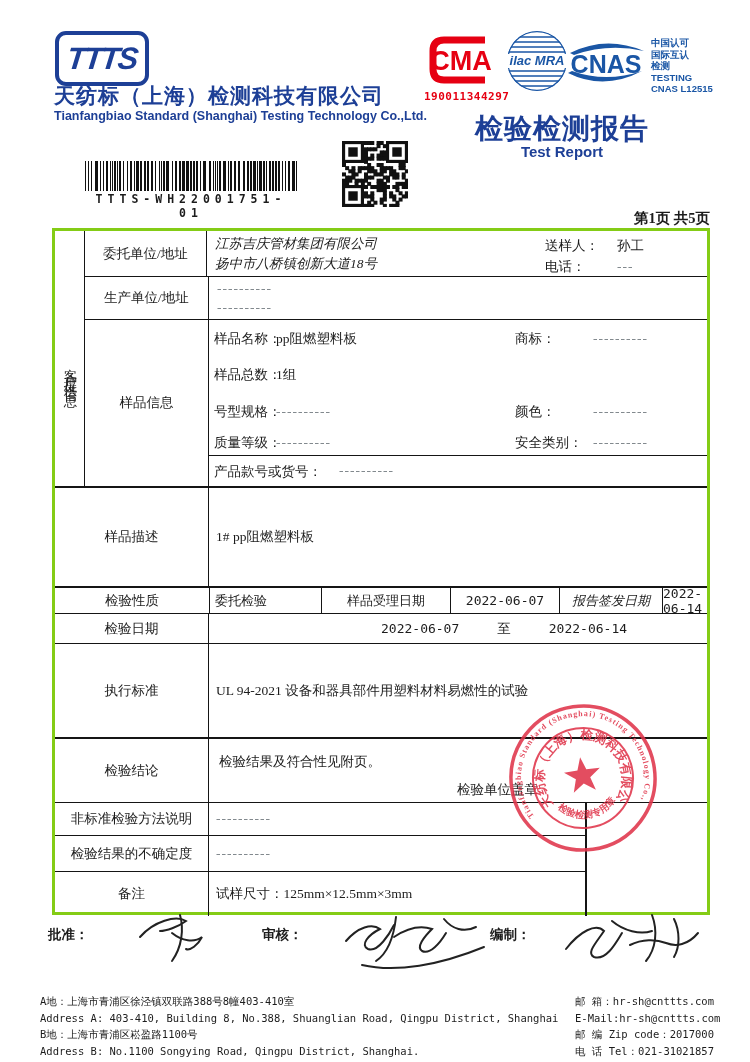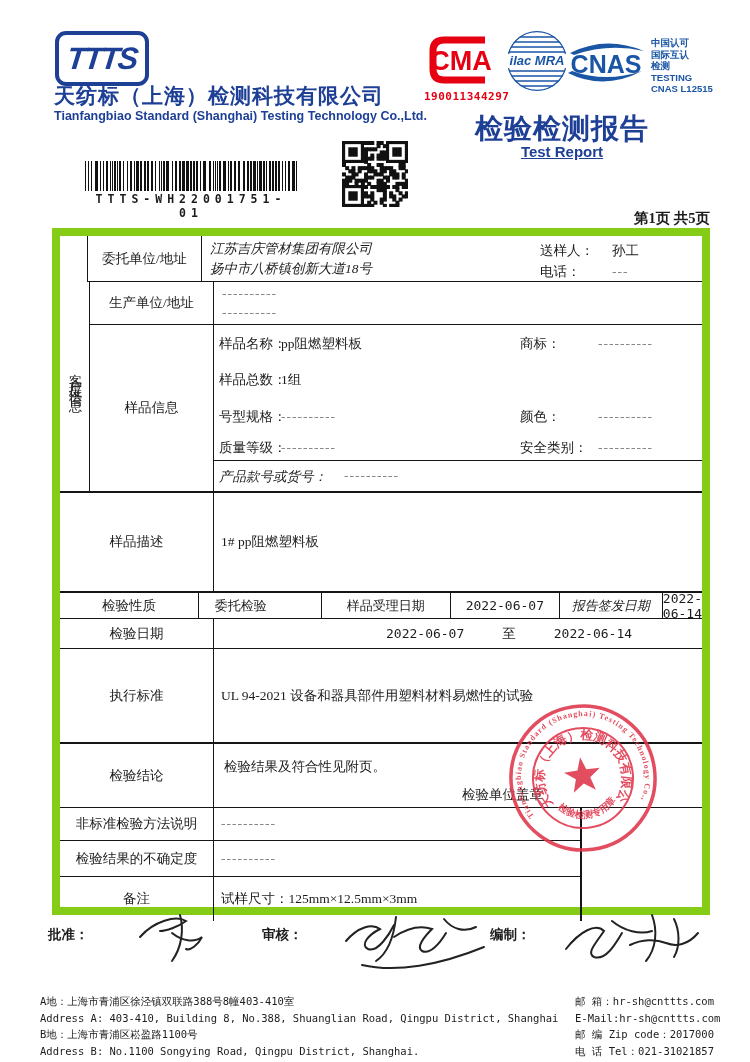--- a/index.html
+++ b/index.html
@@ -23,25 +23,25 @@
   #qr{left:342px;top:141px;width:66px;height:66px;}
   #cma{left:427px;top:33px;}
   #cma-number{left:424px;top:90px;width:78px;text-align:center;font-size:11px;font-weight:bold;color:#e60012;letter-spacing:.5px;}
   #ilac{left:504px;top:28px;}
   #cnas{left:564px;top:40px;}
   #cnas-text{left:651px;top:37px;font-family:"Liberation Sans",sans-serif;font-weight:bold;
              font-size:9.5px;line-height:11.5px;color:#1a56a5;}
   #report-title-cn{left:462px;top:110px;width:200px;text-align:center;font-size:28px;font-weight:bold;
                    color:#1d3f96;letter-spacing:1px;font-family:"Liberation Serif",serif;}
   #report-title-en{left:462px;top:143px;width:200px;text-align:center;font-size:15px;font-weight:bold;
-                   color:#1d3f96;font-family:"Liberation Sans",sans-serif;text-decoration:underline;}
+                   color:#1d3f96;font-family:"Liberation Sans",sans-serif;}
   #page-number{left:480px;top:209px;width:230px;text-align:right;font-size:14.5px;font-weight:bold;}
 
   
-  #doc-table{left:52px;top:228px;width:658px;height:687px;border:8px solid #84cc16;box-sizing:border-box;background:#fff;}
+  #doc-table{left:52px;top:228px;width:658px;height:687px;border:3px solid #84cc16;box-sizing:border-box;background:#fff;}
   .trow{display:flex;box-sizing:border-box;}
   .trow>div{box-sizing:border-box;}
   .band-cell{width:30px;border-right:1px solid #151515;}
   .lbl{width:124px;border-right:1px solid #151515;display:flex;align-items:center;justify-content:center;
        text-align:center;font-size:13.5px;}
   .lblwide{width:154px;border-right:1px solid #151515;display:flex;align-items:center;justify-content:center;
        text-align:center;font-size:13.5px;}
   .cnt{flex:1;position:relative;font-size:13.5px;}
   .bb1>div{border-bottom:1px solid #151515;}
   .bb2>div{border-bottom:2px solid #151515;}
@@ -53,26 +53,26 @@
   .consignor{display:flex;}
   .c-left{padding:3px 0 0 8px;line-height:20px;width:330px;font-style:italic;}
   .c-right{display:grid;grid-template-columns:72px 90px;padding-top:4px;line-height:21px;}
   .dashes{color:#7d8489;letter-spacing:1px;}
   .manu{padding:2px 0 0 8px;line-height:19px;}
   .fieldrow{position:relative;}
   .f1{height:37px;} .f2{height:36px;} .f3{height:37px;} .f4{height:25px;}
   .fieldrow span{position:absolute;top:50%;transform:translateY(-50%);white-space:nowrap;}
   .fl{left:5px;} .fv{left:67px;} .fl2{left:306px;} .fv2{left:384px;}
   .stylerow{height:32px;border-top:1px solid #151515;position:relative;}
-  .stylerow span{position:absolute;top:7px;white-space:nowrap;font-style:italic;}
+  .stylerow span{position:absolute;top:7px;white-space:nowrap;}
   .sl{left:5px;} .sv{left:130px;}
   .desc-cell{display:flex;align-items:center;padding-left:7px;}
   .cell{border-right:1px solid #151515;display:flex;align-items:center;justify-content:center;font-size:13px;}
   .cell.last{border-right:none;}
-  .c-nature{width:106px;justify-content:flex-start;padding-left:16px;}
+  .c-nature{width:106px;justify-content:flex-start;padding-left:5px;}
   .c-rl{width:128px;} .c-rd{width:108px;} .c-il{width:102px;font-style:italic;} .c-id{flex:1;}
   .date-line{display:flex;align-items:center;padding-left:172px;gap:38px;}
   .std-cell{display:flex;align-items:center;padding-left:7px;}
   .concl-val{position:absolute;left:10px;top:14px;}
   .stamp-lbl{position:absolute;left:248px;top:42px;font-size:13.5px;}
   .spacer{width:122px;border-left:2px solid #151515;}
   .dash-cell{display:flex;align-items:center;padding-left:7px;}
   .datefont{font-size:13px;font-family:"DejaVu Sans Mono","Liberation Mono",monospace;}
 
   

